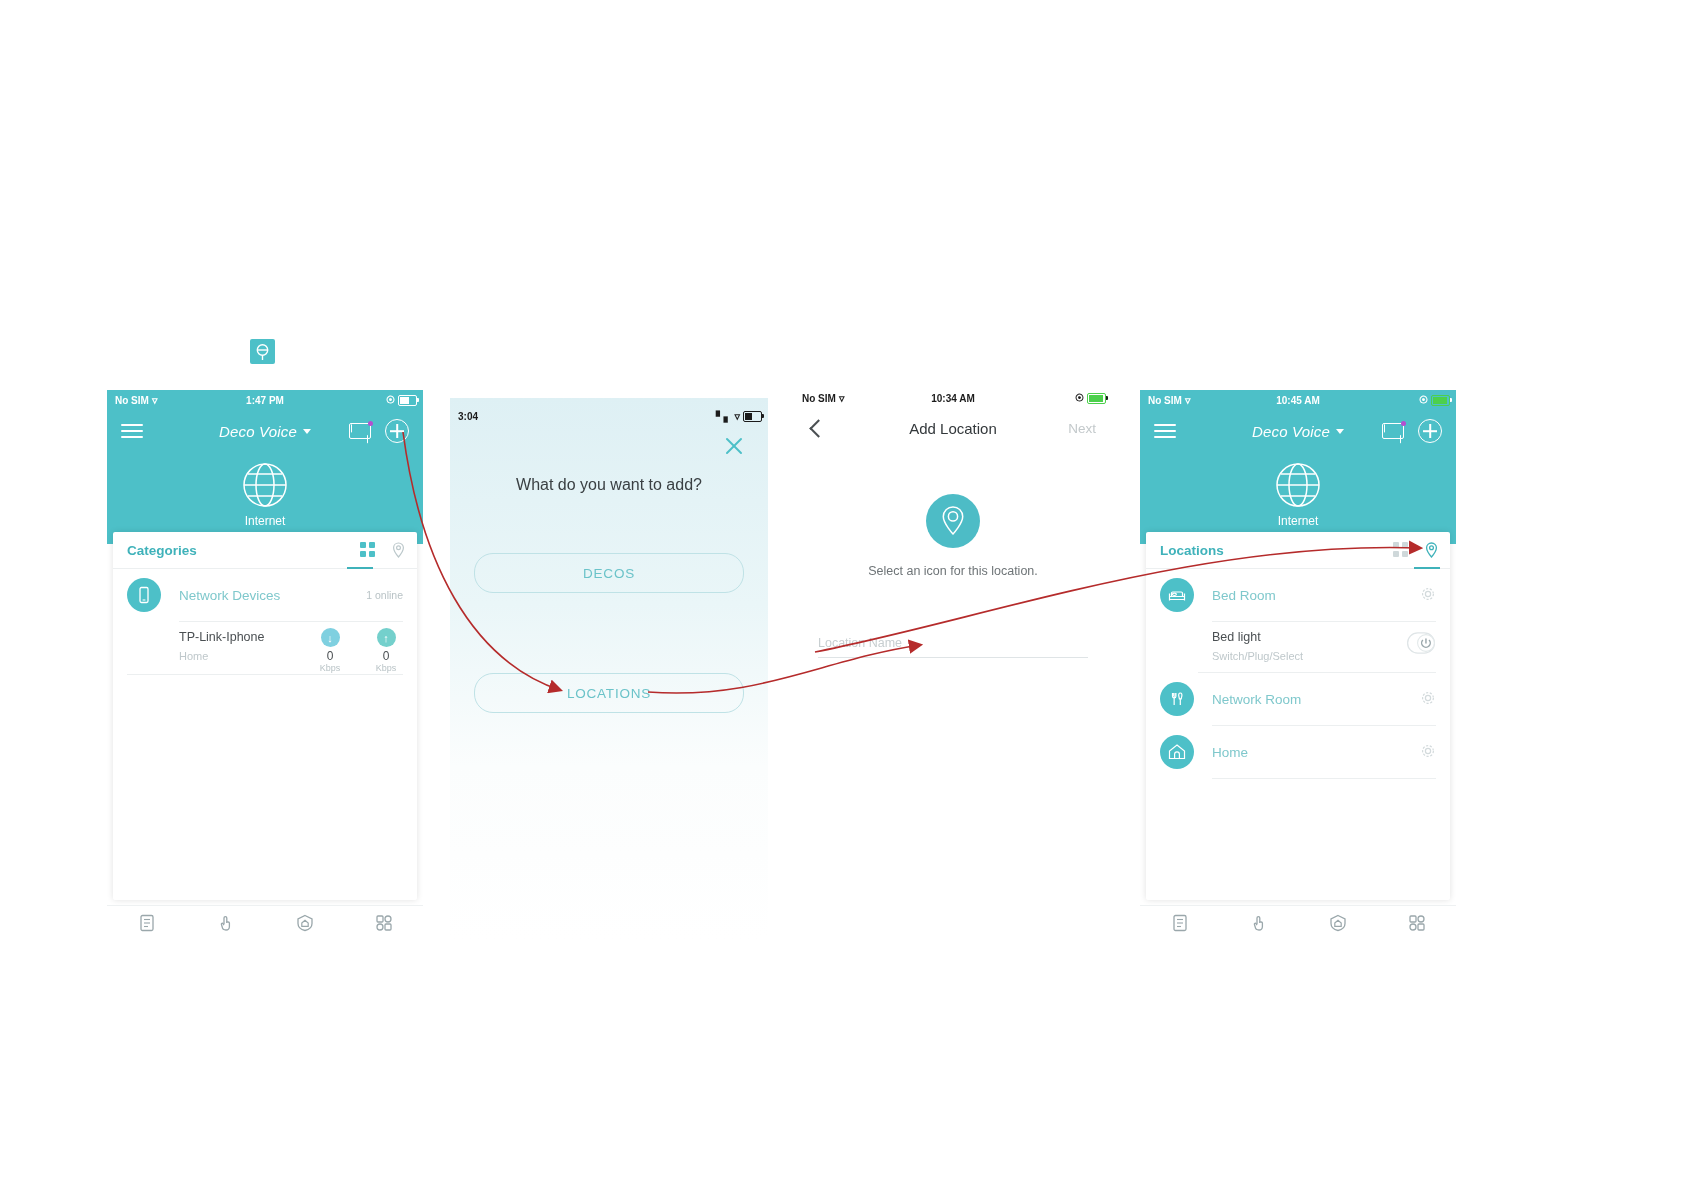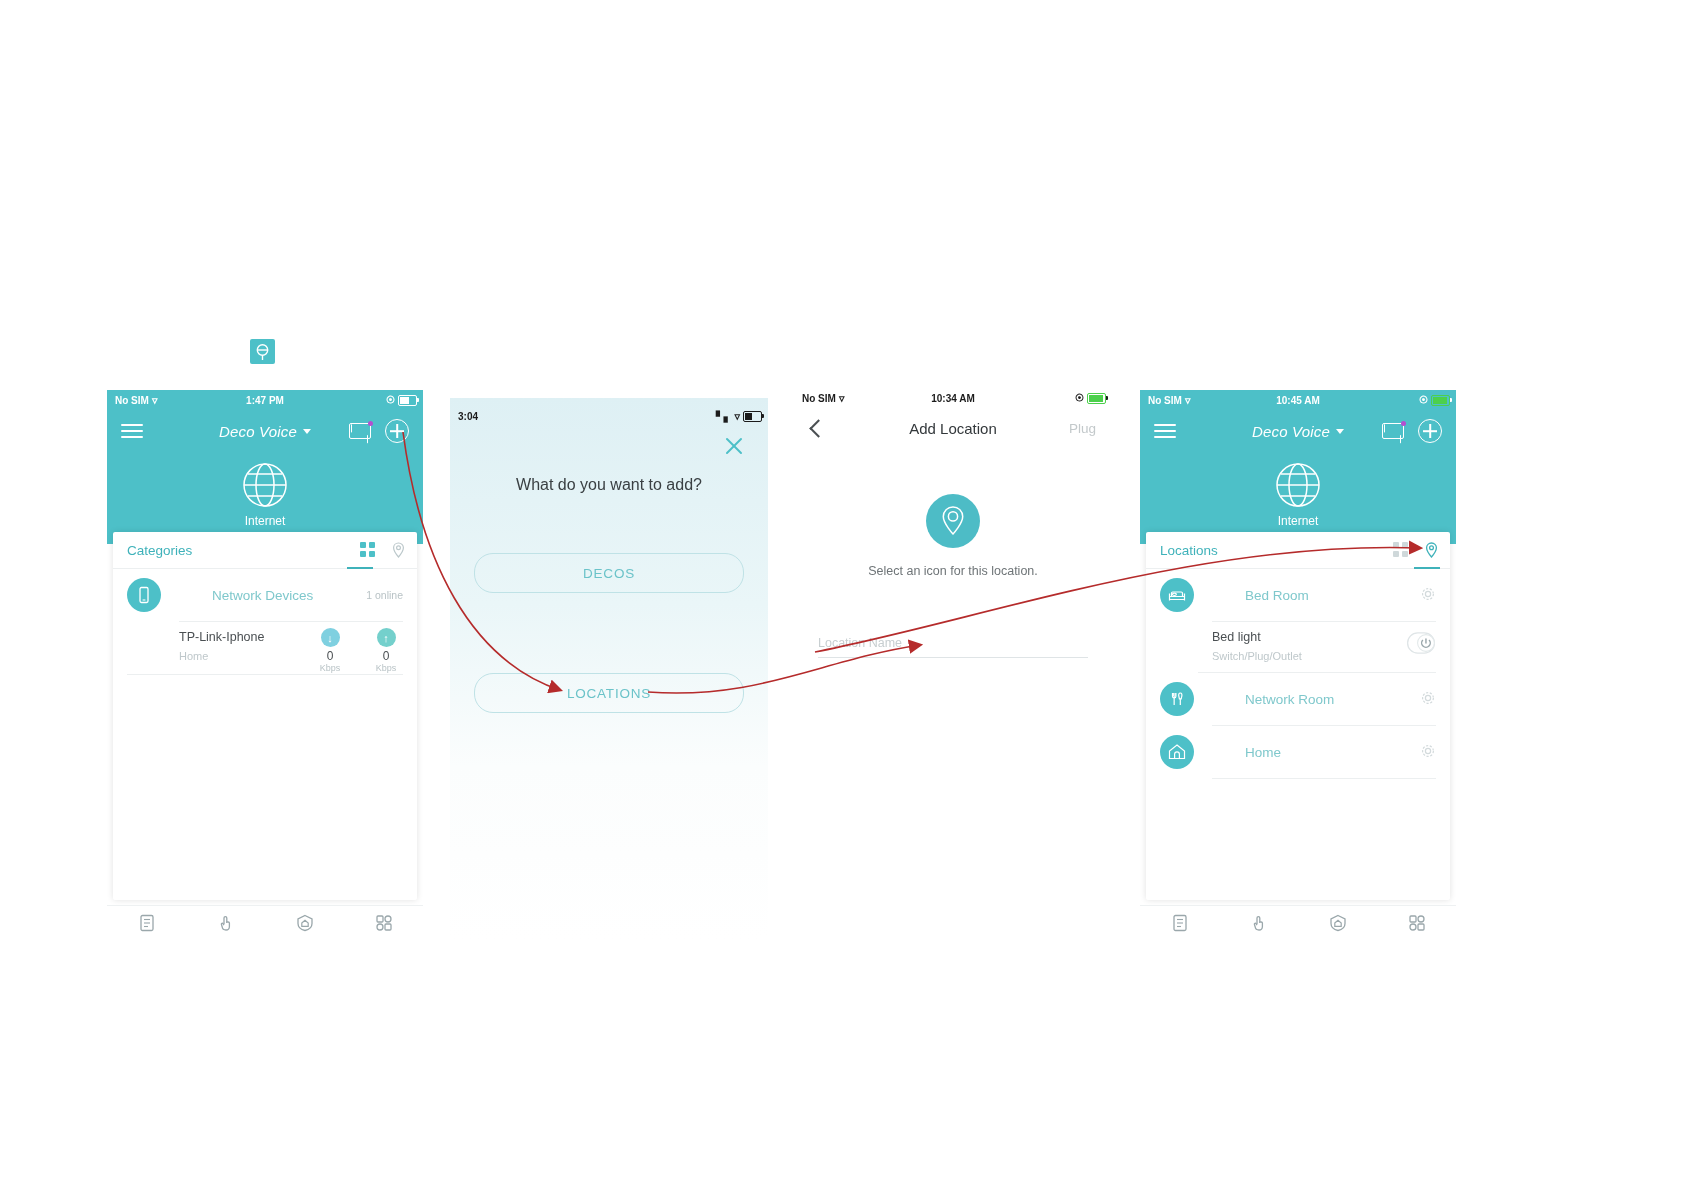--- a/index.html
+++ b/index.html
@@ -62,29 +62,29 @@
 
   .internet-block{text-align:center;padding-top:8px;padding-bottom:16px;}
   .globe{width:50px;height:50px;margin:0 auto;}
   .internet-label{font-size:12px;margin-top:4px;color:#fff;}
 
   
   .card{position:absolute;left:6px;right:6px;background:#fff;
     box-shadow:0 0 6px rgba(0,0,0,.12);border-radius:2px;}
   .card-head{height:36px;display:flex;align-items:center;
     border-bottom:1px solid #eceff0;position:relative;padding:0 14px;}
-  .card-head-title{font-size:13.5px;color:#3fb2ba;font-weight:400;}
+  .card-head-title{font-size:13.5px;color:#3fb2ba;font-weight:700;}
   .head-icons{position:absolute;right:12px;display:flex;align-items:center;gap:16px;}
   .grid-ico{width:16px;height:16px;display:grid;grid-template-columns:6px 6px;
     grid-template-rows:6px 6px;gap:3px;}
   .grid-ico i{background:#4dc0c8;border-radius:1px;display:block;}
   .pin-ico{width:13px;height:16px;position:relative;}
   .tab-underline{position:absolute;bottom:-1px;height:2px;background:#3fb2ba;}
 
-  .row{display:flex;align-items:center;padding:0 14px;position:relative;gap:33px;}
+  .row{display:flex;align-items:center;padding:0 14px;position:relative;}
   .divider{height:1px;background:#eceff0;margin:0 14px;}
 
   .circ{width:34px;height:34px;border-radius:50%;background:#4dc0c8;
     display:flex;align-items:center;justify-content:center;flex:0 0 34px;}
   .row-label{font-size:13.5px;color:#7fc8cc;margin-left:18px;}
   .row-right{position:absolute;right:14px;font-size:10.5px;color:#b9c3c6;}
 
   .dev-row{padding:8px 14px 10px 14px;position:relative;}
   .dev-name{font-size:12.5px;color:#4a4f52;}
   .dev-sub{font-size:11px;color:#bfc8cb;margin-top:6px;}
@@ -318,21 +318,21 @@
         <span class="loc-arrow">⦿</span>
         <span class="batt green">
             <i class="fill"></i>
           </span>
       </div>
     </div>
 
     <div class="p3-nav">
       <i class="back-chev"></i>
       <span class="p3-title">Add Location</span>
-      <span class="p3-next">Plug</span>
+      <span class="p3-next">Next</span>
     </div>
 
     <div class="icon-pick">
       <div class="pick-circ">
         <svg viewBox="0 0 30 34" width="30" height="34">
           <path d="M15 3 C9.6 3 5.3 7.3 5.3 12.6 C5.3 19.6 15 30 15 30 C15 30 24.7 19.6 24.7 12.6 C24.7 7.3 20.4 3 15 3 Z" fill="none" stroke="#fff" stroke-width="1.5"></path>
           <circle cx="15" cy="12.4" r="4.6" fill="none" stroke="#fff" stroke-width="1.5"></circle>
         </svg>
       </div>
       <div class="pick-hint">Select an icon for this location.</div>
@@ -422,21 +422,21 @@
           <svg viewBox="0 0 16 16" width="16" height="16">
               <circle cx="8" cy="8" r="2.6" fill="none" stroke="#d3dadc" stroke-width="1.2"></circle>
               <circle cx="8" cy="8" r="5.4" fill="none" stroke="#d3dadc" stroke-width="1.2" stroke-dasharray="2.2 1.6"></circle>
             </svg>
         </span>
       </div>
       <div class="divider" style="margin-left:66px;"></div>
 
       <div class="dev-row">
         <div class="dev-name" style="margin-left:52px;">Bed light</div>
-        <div class="dev-sub" style="margin-left:52px;">Switch/Plug/Outlet</div>
+        <div class="dev-sub" style="margin-left:52px;">Switch/Plug/Select</div>
         <span style="position:absolute;right:14px;top:10px;">
           <svg viewBox="0 0 26 20" width="30" height="22">
             <rect x="0.8" y="0.8" width="24.4" height="18.4" rx="9.2" fill="none" stroke="#dfe5e7" stroke-width="1.2"></rect>
             <circle cx="17.5" cy="10" r="7.6" fill="#fff" stroke="#e3e9ea" stroke-width="1"></circle>
             <path d="M17.5 6.4 v3.6" stroke="#9aa7ab" stroke-width="1.3" stroke-linecap="round"></path>
             <path d="M14.7 7.3 a3.9 3.9 0 1 0 5.6 0" fill="none" stroke="#9aa7ab" stroke-width="1.3"></path>
           </svg>
         </span>
       </div>
       <div class="divider" style="margin-left:52px;"></div>

